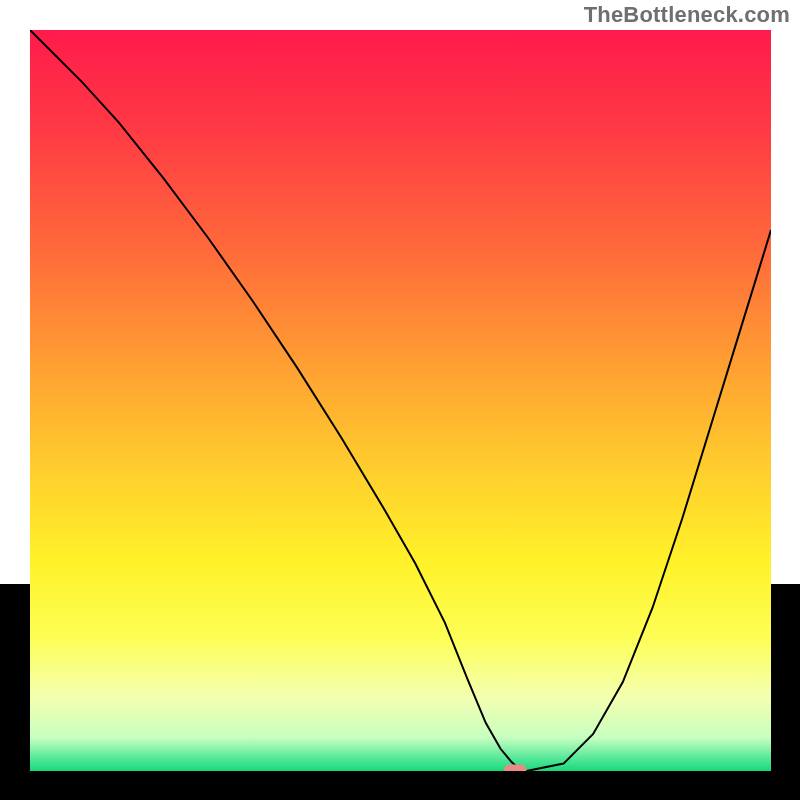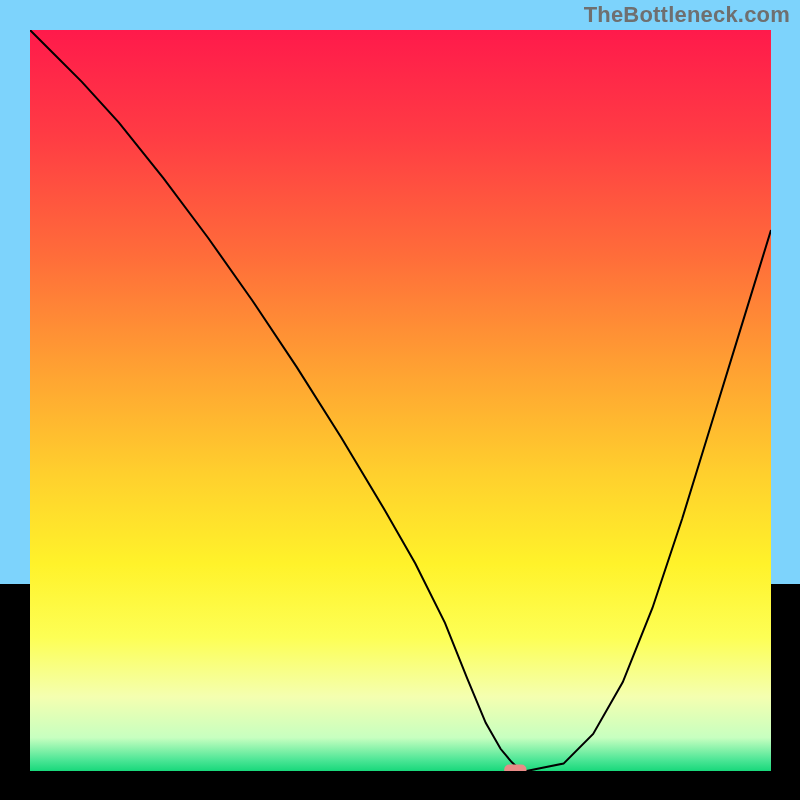--- a/index.html
+++ b/index.html
@@ -8,21 +8,21 @@
     width:800px;
     height:800px;
     background:#000;
     font-family:Arial,Helvetica,sans-serif;
     overflow:hidden;
   }
   .frame{
     position:relative;
     width:800px;
     height:584px;
-    background:#7dd3fc;
+    background:#ffffff;
   }
   .watermark{
     position:absolute;
     top:2px;
     right:10px;
     color:#6f6f6f;
     font-size:22px;
     font-weight:600;
     letter-spacing:0.2px;
     z-index:5;

